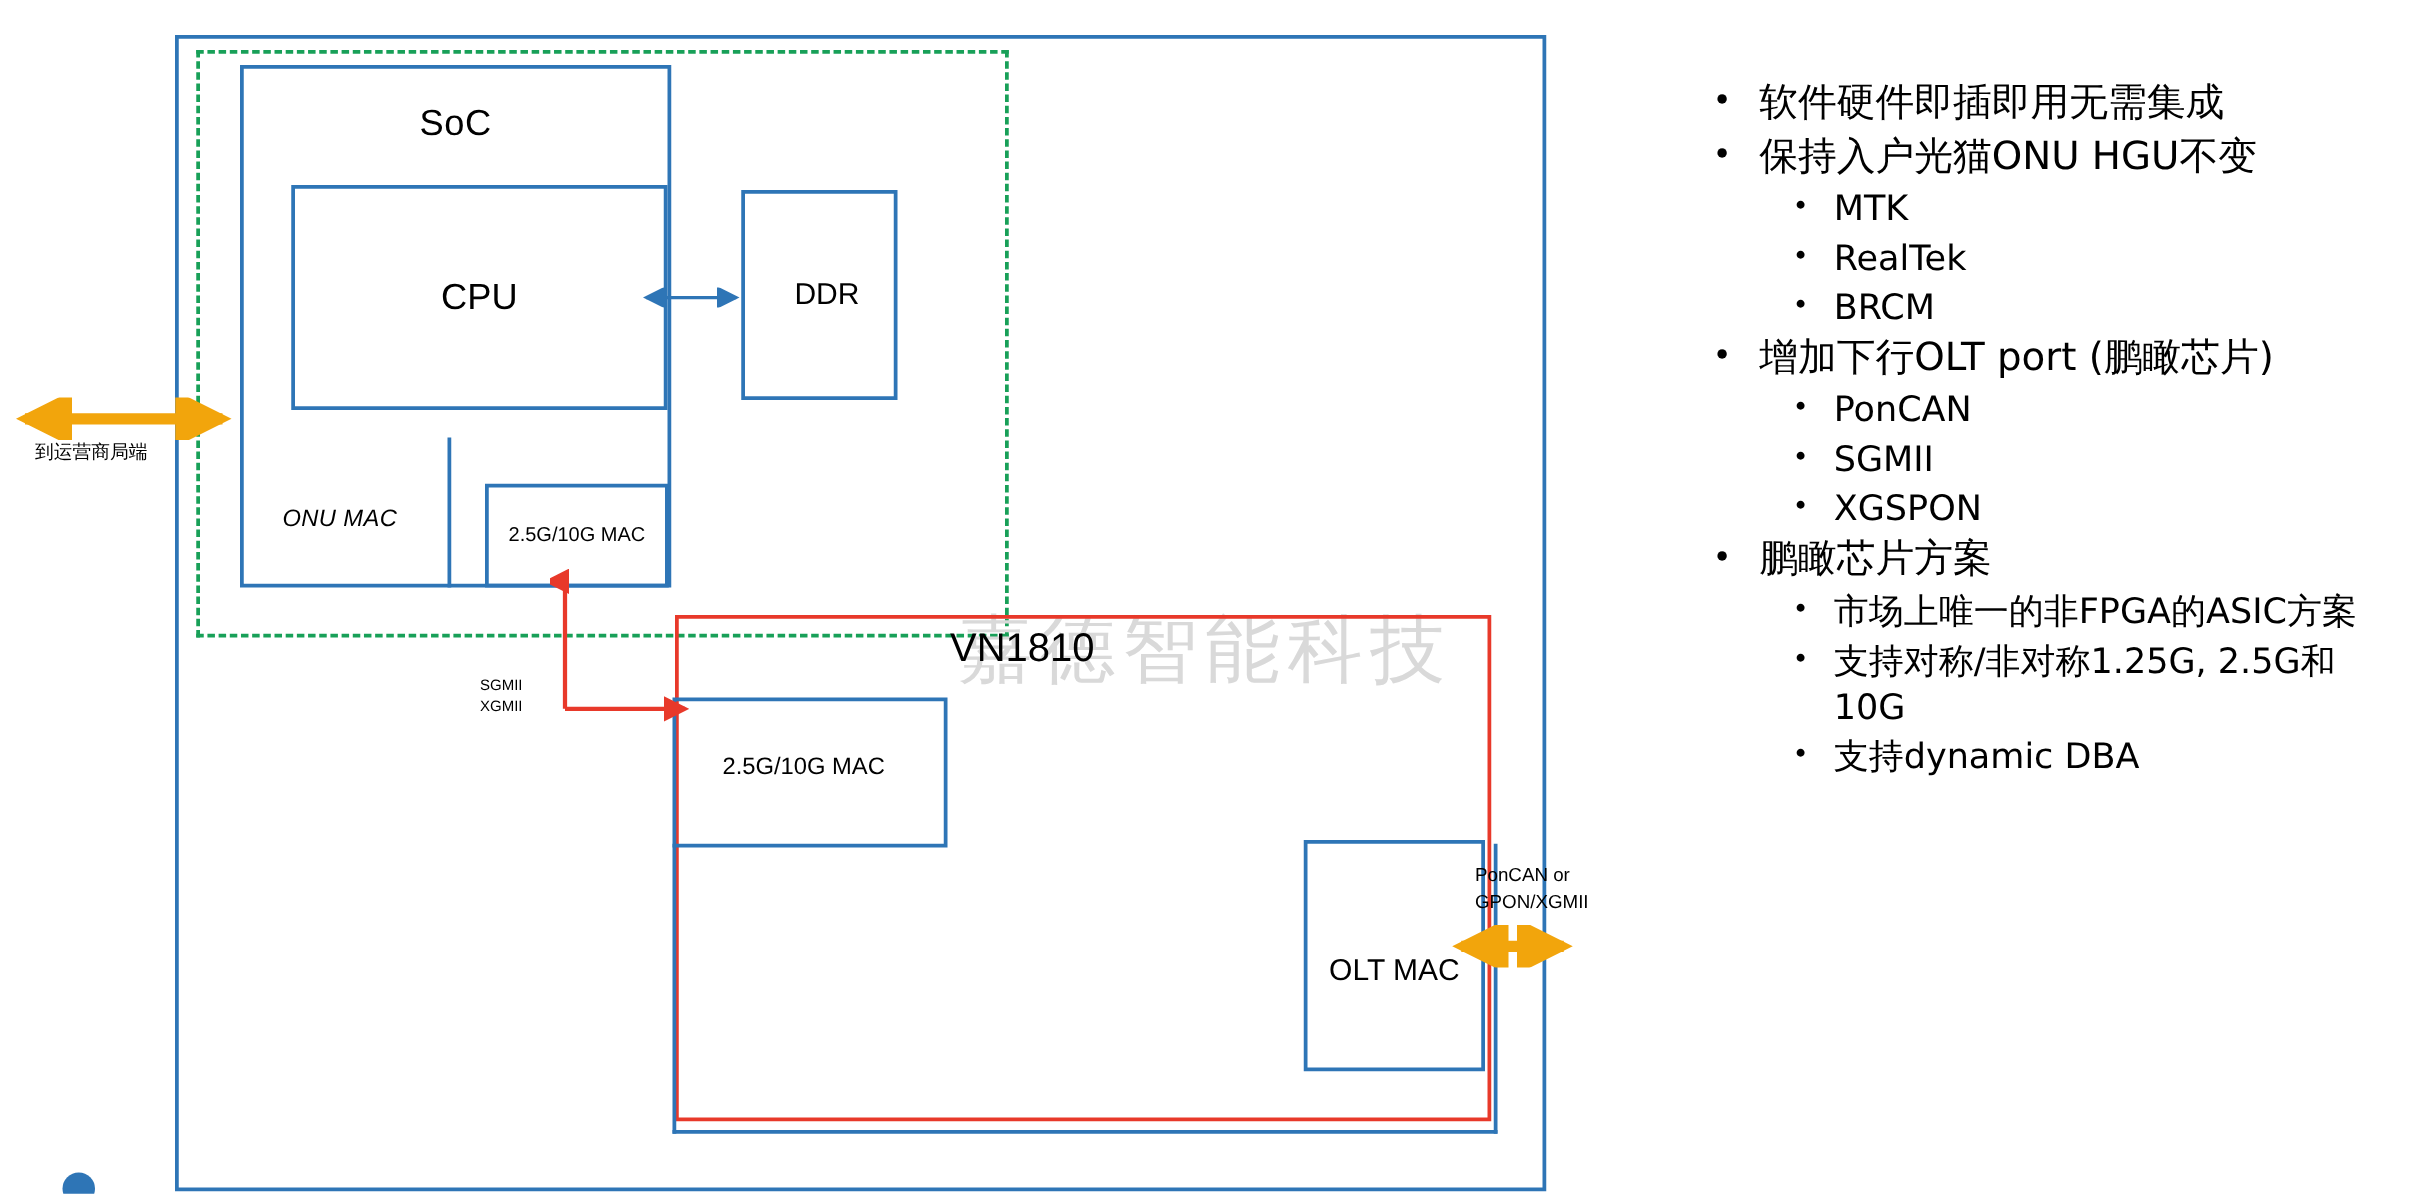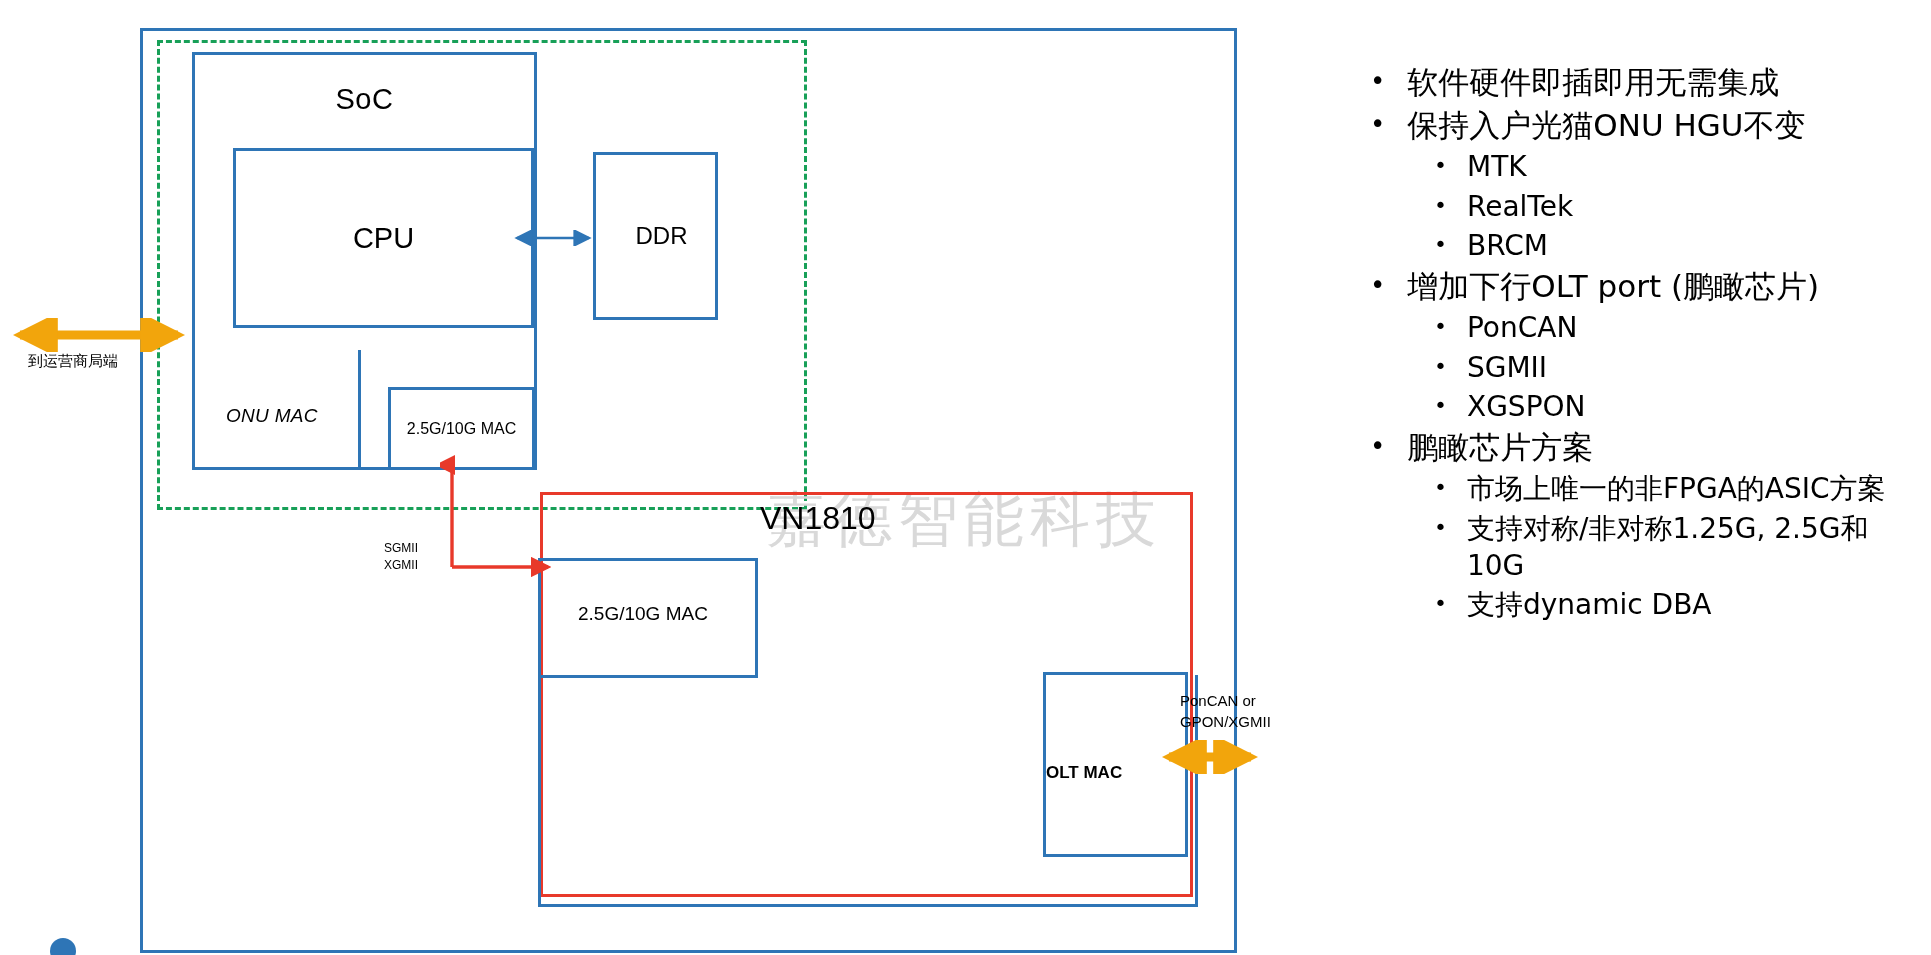--- a/index.html
+++ b/index.html
@@ -67,21 +67,21 @@
       border:3px solid #2e75b6;border-top:none;box-sizing:border-box;}
 
   
   .nse-box{position:absolute;left:755px;top:557px;width:290px;height:298px;
       border:3px solid #2e75b6;box-sizing:border-box;}
   .nse-text{position:absolute;left:0;right:0;top:120px;text-align:center;font-size:19px;}
 
   
   .olt-box{position:absolute;left:1043px;top:672px;width:145px;height:185px;
       border:3px solid #2e75b6;box-sizing:border-box;}
-  .olt-text{position:absolute;left:0;right:0;top:88px;text-align:left;font-size:17px;font-weight:bold;}
+  .olt-text{position:absolute;left:0;right:0;top:88px;text-align:center;font-size:24px;}
 
   
   .red-conn{position:absolute;left:440px;top:455px;width:130px;height:180px;}
   .sgmii-label{position:absolute;left:384px;top:540px;font-size:12px;line-height:1.45;}
 
   
   .right-arrow{position:absolute;left:1155px;top:740px;width:110px;height:34px;}
   .right-arrow-label{position:absolute;left:1180px;top:690px;font-size:15px;
       text-align:left;line-height:1.4;white-space:nowrap;}
 

